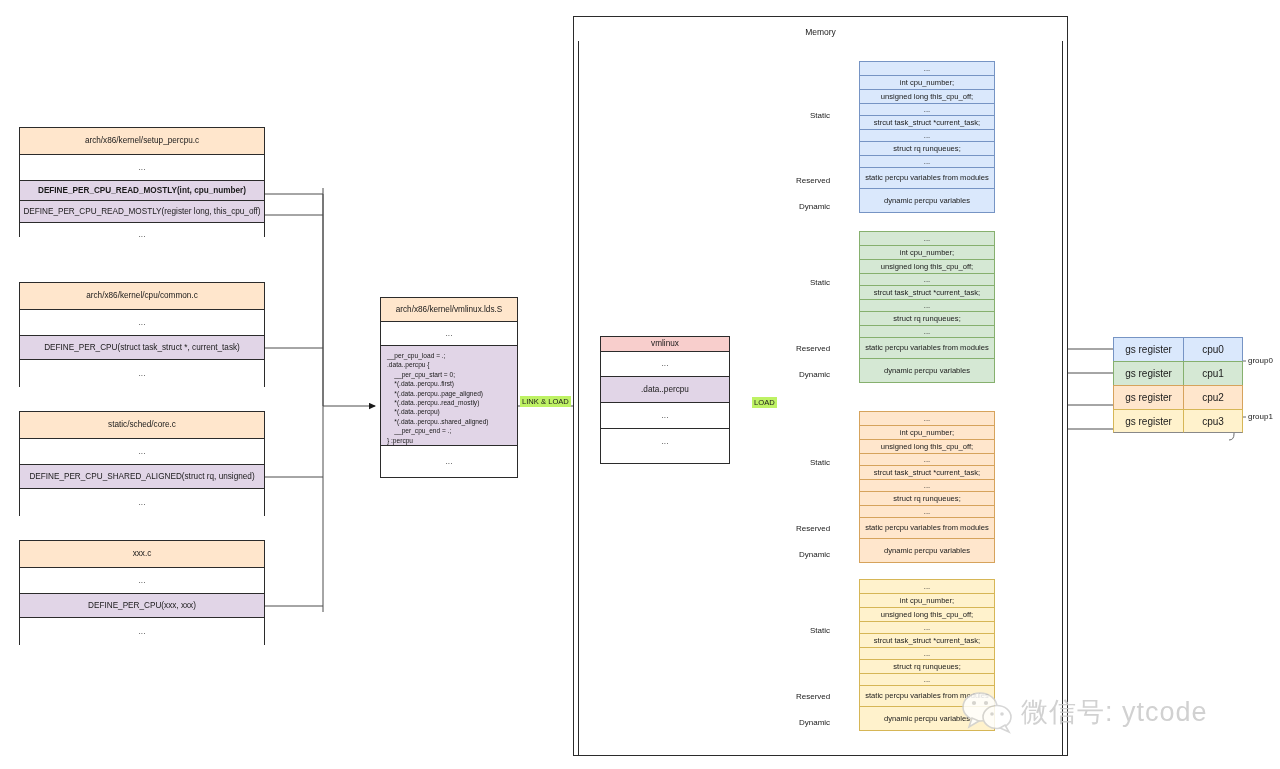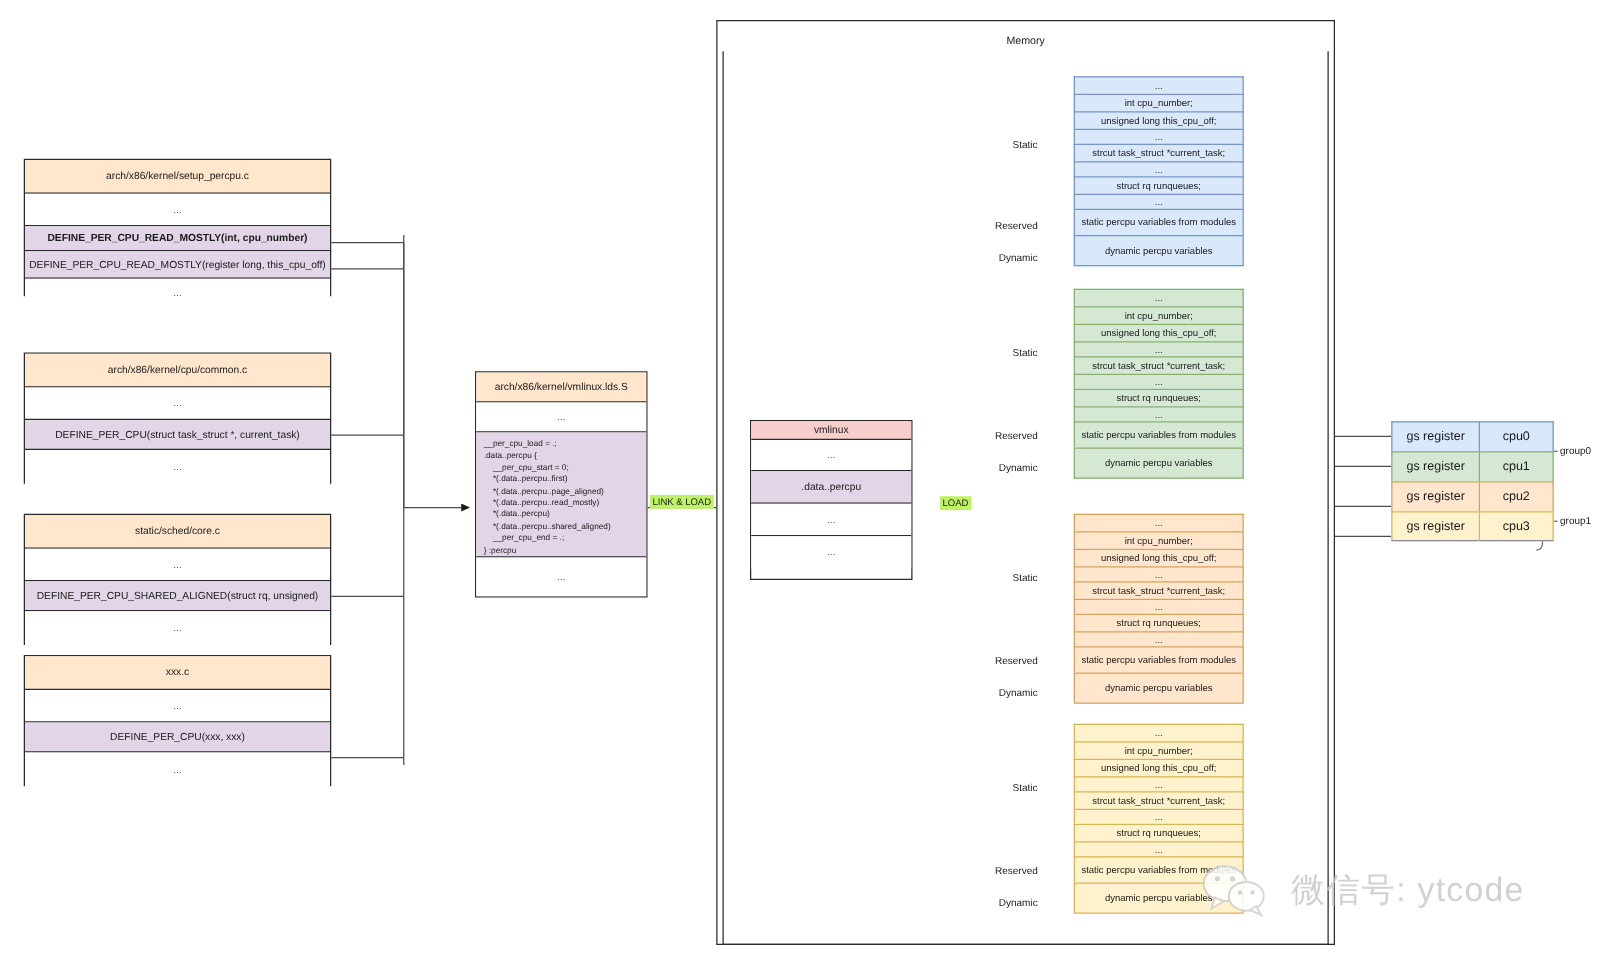--- a/index.html
+++ b/index.html
@@ -47,21 +47,21 @@
            font-size:10px;white-space:nowrap;border:1px solid #888;border-bottom:none;}
   .cpurow:last-child .cpucell{border-bottom:1px solid #888;}
   .c-blue .cpucell{background:#dae8fc;border-color:#7694c4;}
   .c-green .cpucell{background:#d5e8d4;border-color:#86b06e;}
   .c-orange .cpucell{background:#ffe6cc;border-color:#d6a35c;}
   .c-yellow .cpucell{background:#fff2cc;border-color:#d6b656;}
   .cpucell.left{width:70px;border-right:none;}
   .cpucell.right{width:60px;}
 
   
-  #wm{position:absolute;left:960px;top:690px;display:flex;align-items:center;gap:19px;
+  #wm{position:absolute;left:960px;top:690px;display:flex;align-items:center;gap:7px;
       opacity:.85;pointer-events:none;}
   #wm .wmtext{font-size:27px;color:#c9c9c9;font-family:"Liberation Sans",sans-serif;
               letter-spacing:1px;white-space:nowrap;}
 </style>
 </head>
 <body>
 
 <div id="stage">
 
   <svg class="wires" viewBox="0 0 1280 769">
@@ -154,21 +154,21 @@
     <div class="row blank" style="height:28px;">...</div>
   </div>
 
   <div class="box" style="left:19px;top:411px;width:246px;height:105px;">
     <div class="row hdr-orange" style="height:27px;">static/sched/core.c</div>
     <div class="row blank" style="height:26px;">...</div>
     <div class="row lav" style="height:24px;">DEFINE_PER_CPU_SHARED_ALIGNED(struct rq, unsigned)</div>
     <div class="row blank" style="height:28px;">...</div>
   </div>
 
-  <div class="box" style="left:19px;top:524px;width:246px;height:105px;">
+  <div class="box" style="left:19px;top:540px;width:246px;height:105px;">
     <div class="row hdr-orange" style="height:27px;">xxx.c</div>
     <div class="row blank" style="height:26px;">...</div>
     <div class="row lav" style="height:24px;">DEFINE_PER_CPU(xxx, xxx)</div>
     <div class="row blank" style="height:28px;">...</div>
   </div>
 
   <div class="box" style="left:380px;top:297px;width:138px;height:181px;">
     <div class="row hdr-orange" style="height:24px;">arch/x86/kernel/vmlinux.lds.S</div>
     <div class="row blank" style="height:24px;">...</div>
     <div class="row lav" style="height:100px;display:block;padding:5px 6px;">

